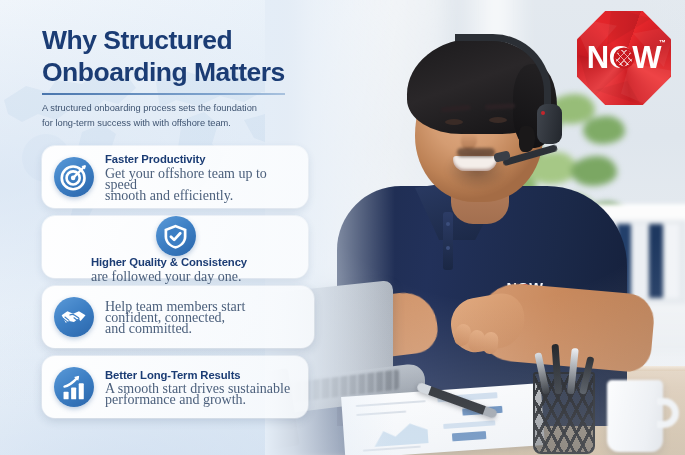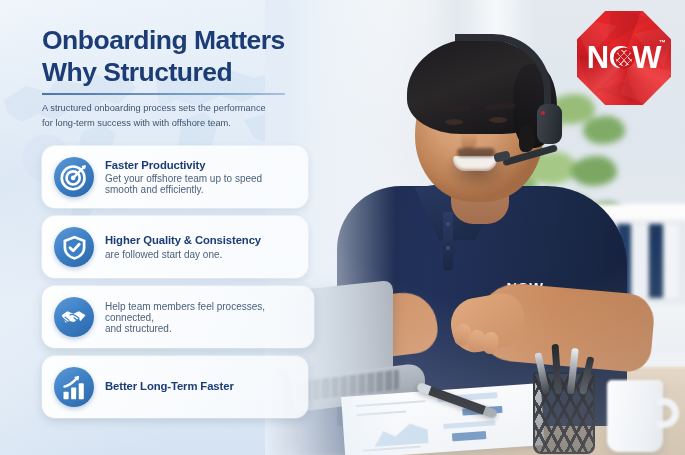--- a/index.html
+++ b/index.html
@@ -454,21 +454,21 @@
   
   .card{
     position:absolute; left:42px;
     width:266px; height:62px;
     border-radius:13px;
     background:linear-gradient(100deg,rgba(255,255,255,.97),rgba(250,252,254,.9));
     box-shadow:0 3px 9px rgba(40,70,115,.12), 0 0 0 .7px rgba(255,255,255,.75);
     display:flex; align-items:center;
   }
   .card.c1{ top:146px; }
-  .card.c2{ top:216px; }
+  .card.c2{ top:216px;flex-direction:column; }
   .card.c3{ top:286px; width:272px;
     background:linear-gradient(100deg,rgba(255,255,255,.95),rgba(250,252,254,.80));
     box-shadow:0 3px 10px rgba(30,55,95,.16), 0 0 0 .7px rgba(255,255,255,.6);
   }
   .card.c4{ top:356px; width:266px;
     background:linear-gradient(100deg,rgba(255,255,255,.95),rgba(250,252,254,.80));
     box-shadow:0 3px 10px rgba(30,55,95,.16), 0 0 0 .7px rgba(255,255,255,.6);
   }
 
   .card-icon{
@@ -481,21 +481,21 @@
   }
   .card-icon svg{ display:block; }
 
   .card-text{ flex:1 1 auto; padding-right:12px; }
   .card-title{
     font-size:11.3px; font-weight:800; color:#1b3c74;
     line-height:13px; letter-spacing:-.1px;
     margin-bottom:1.5px;
   }
   .card-desc{
-    font-size:10px; line-height:11px; color:#4c607c; font-weight:400;
+    font-size:14px; line-height:11px; color:#4c607c; font-weight:400;font-family:Liberation Serif, serif;
   }
 </style>
 </head>
 <body>
 
 <div id="stage">
 
   <div class="bg-base"></div>
 
   <div class="bg-map">
@@ -650,28 +650,28 @@
     <div class="logo-txt">
       <span>NOW</span>
       <span class="inner-dot"></span>
     </div>
     <div class="logo-tm">™</div>
   </div>
 
   <div class="content">
 
     <div class="headline">
+      <div>Why Structured</div>
       <div>Onboarding Matters</div>
-      <div>Why Structured</div>
     </div>
 
     <div class="rule"></div>
 
     <div class="subhead">
-      <div>A structured onboarding process sets the performance</div>
+      <div>A structured onboarding process sets the foundation</div>
       <div>for long-term success with with offshore team.</div>
     </div>
 
     <div class="card c1">
       <div class="card-icon">
         <svg width="28" height="28" viewBox="0 0 32 32">
           <circle cx="15" cy="17" r="13" fill="none" stroke="#fff" stroke-width="3"></circle>
           <circle cx="15" cy="17" r="7.5" fill="none" stroke="#fff" stroke-width="3"></circle>
           <circle cx="15" cy="17" r="2.6" fill="#fff"></circle>
           <path d="M15 17 L28 4" stroke="#fff" stroke-width="2.6" stroke-linecap="round"></path>
@@ -691,51 +691,55 @@
       <div class="card-icon">
         <svg width="27" height="27" viewBox="0 0 32 32">
           <path d="M16 2 L29 7 V16 C29 23.5 23 28.6 16 30.5 C9 28.6 3 23.5 3 16 V7 Z" fill="#fff"></path>
           <path d="M16 5.4 L25.8 9.2 V16.2 C25.8 22 21.4 25.9 16 27.4 C10.6 25.9 6.2 22 6.2 16.2 V9.2 Z" fill="#3d7fc4"></path>
           <path d="M10.6 16.2 L14.4 20 L21.6 12.2" fill="none" stroke="#fff" stroke-width="3.3" stroke-linecap="round" stroke-linejoin="round"></path>
         </svg>
       </div>
       <div class="card-text">
         <div class="card-title">Higher Quality &amp; Consistency</div>
         <div class="card-desc">
-          <div>are followed start day one.</div>
+          <div>are followed your day one.</div>
         </div>
       </div>
     </div>
 
     <div class="card c3">
       <div class="card-icon">
         <svg width="28" height="28" viewBox="0 0 34 34">
           <path d="M2 15 L9 10 L16 13 L23 10 L31 15 L25 22 L22 19 L17 23 L11 22 L7 24 Z" fill="#fff"></path>
           <path d="M12 14.5 C14 13.5 16 13.6 17.8 14.8 L22.4 18 C23.3 18.7 23.2 20 22.2 20.6 C21.5 21 20.7 20.9 20.1 20.4 L17 18" fill="none" stroke="#3d7fc4" stroke-width="1.5" stroke-linecap="round"></path>
           <path d="M4 19 L9 23" stroke="#3d7fc4" stroke-width="1.3" stroke-linecap="round"></path>
           <path d="M6 17 L11 21" stroke="#3d7fc4" stroke-width="1.3" stroke-linecap="round"></path>
         </svg>
       </div>
       <div class="card-text">
         <div class="card-desc">
-          <div>Help team members feel processes, connected,</div>
-          <div>and structured.</div>
+          <div>Help team members start confident, connected,</div>
+          <div>and committed.</div>
         </div>
       </div>
     </div>
 
     <div class="card c4">
       <div class="card-icon">
         <svg width="27" height="27" viewBox="0 0 32 32">
           <rect x="3" y="21" width="6" height="9" rx="1" fill="#fff"></rect>
           <rect x="12" y="16" width="6" height="14" rx="1" fill="#fff"></rect>
           <rect x="21" y="11" width="6" height="19" rx="1" fill="#fff"></rect>
           <path d="M4 15 C10 14 14 10 20 4" fill="none" stroke="#fff" stroke-width="2.6" stroke-linecap="round"></path>
           <path d="M15.5 3.5 L21.5 2 L20.5 8 Z" fill="#fff"></path>
         </svg>
       </div>
       <div class="card-text">
-        <div class="card-title">Better Long-Term Faster</div>
+        <div class="card-title">Better Long-Term Results</div>
+        <div class="card-desc">
+          <div>A smooth start drives sustainable</div>
+          <div>performance and growth.</div>
+        </div>
       </div>
     </div>
 
   </div>
 </div>
 
 </body></html>

